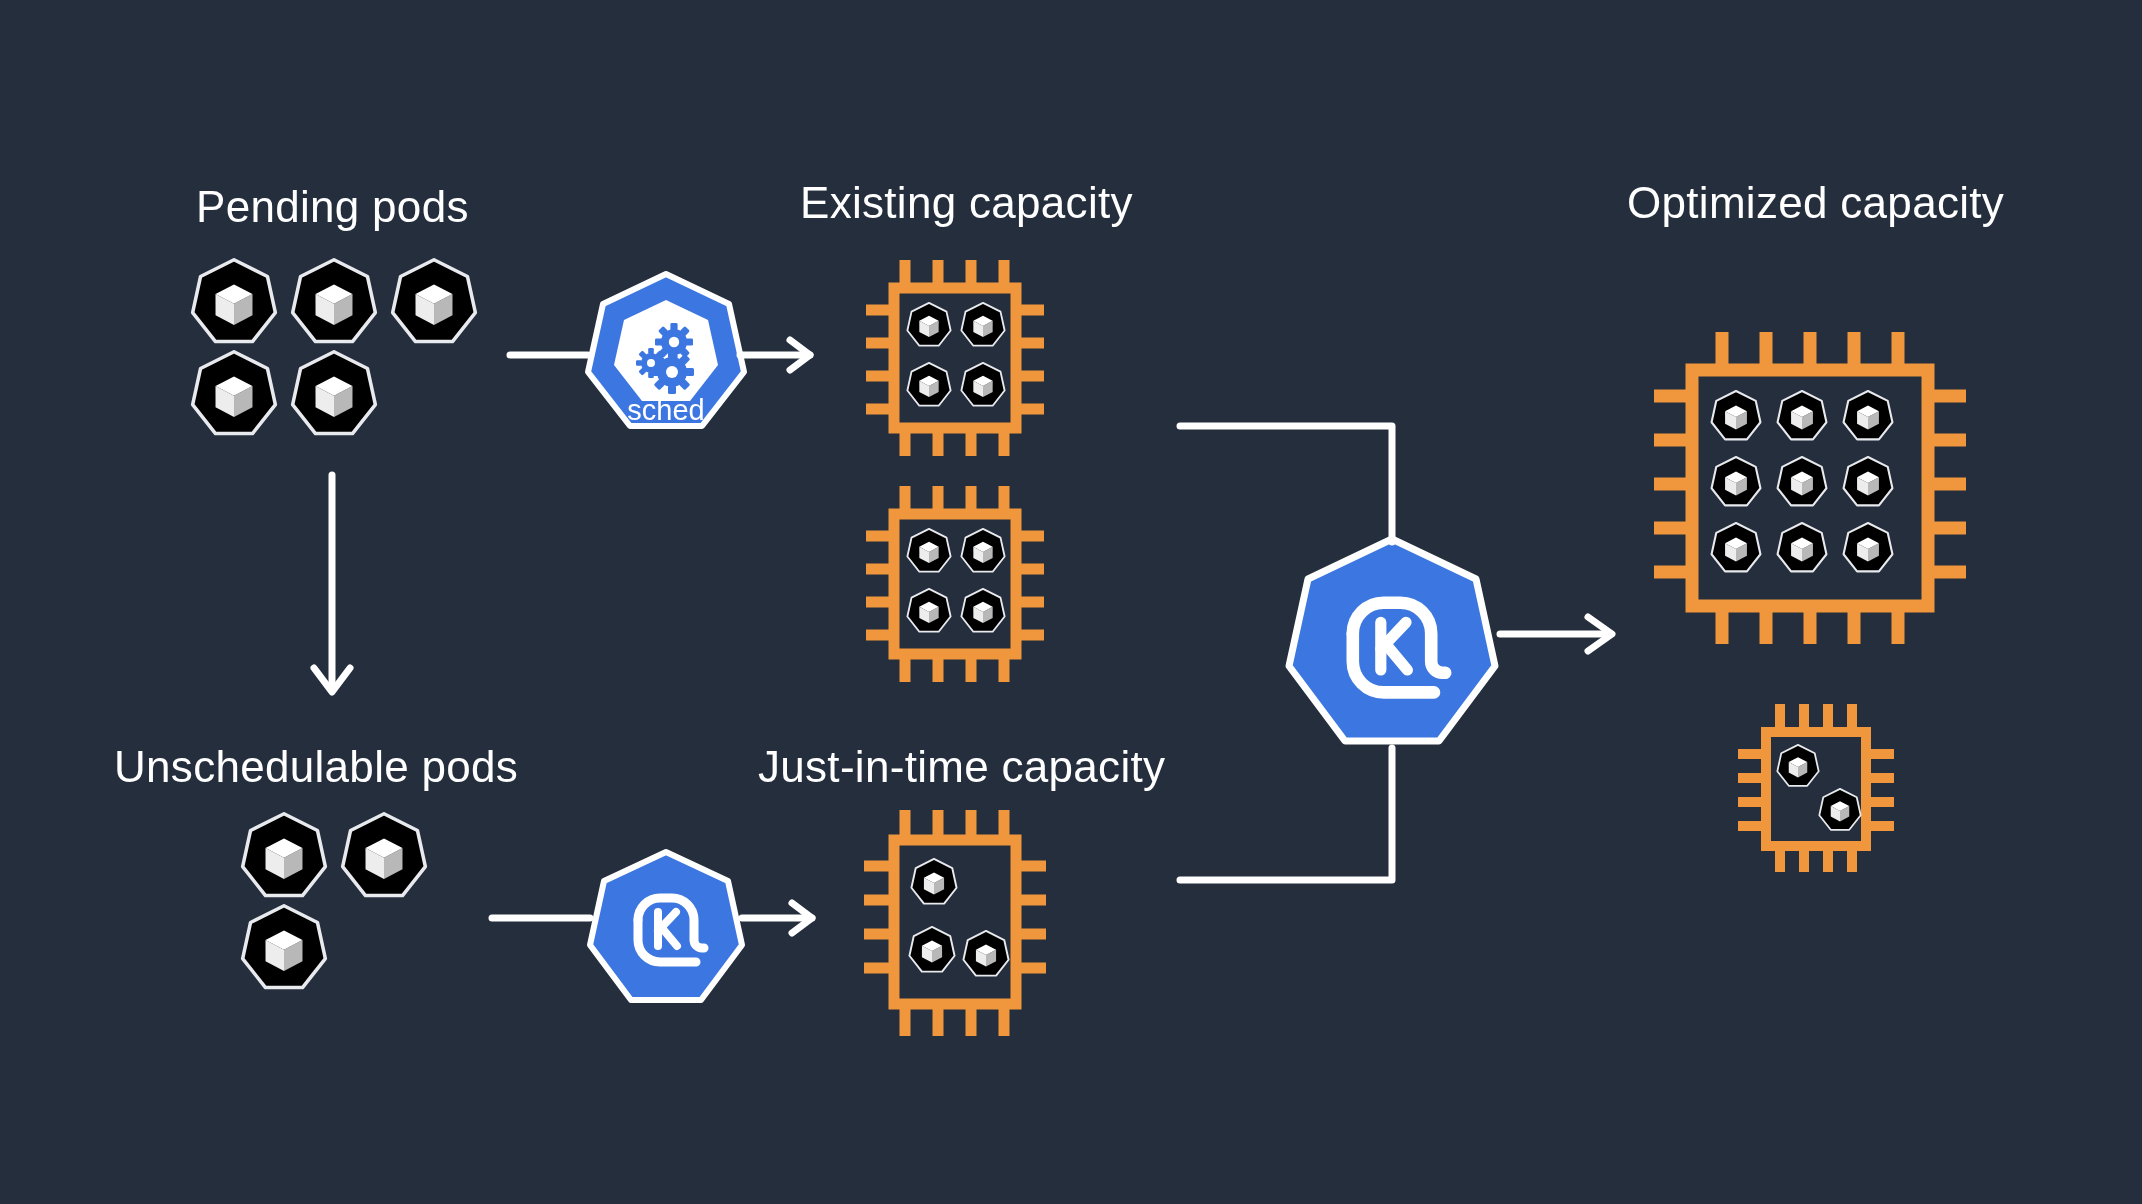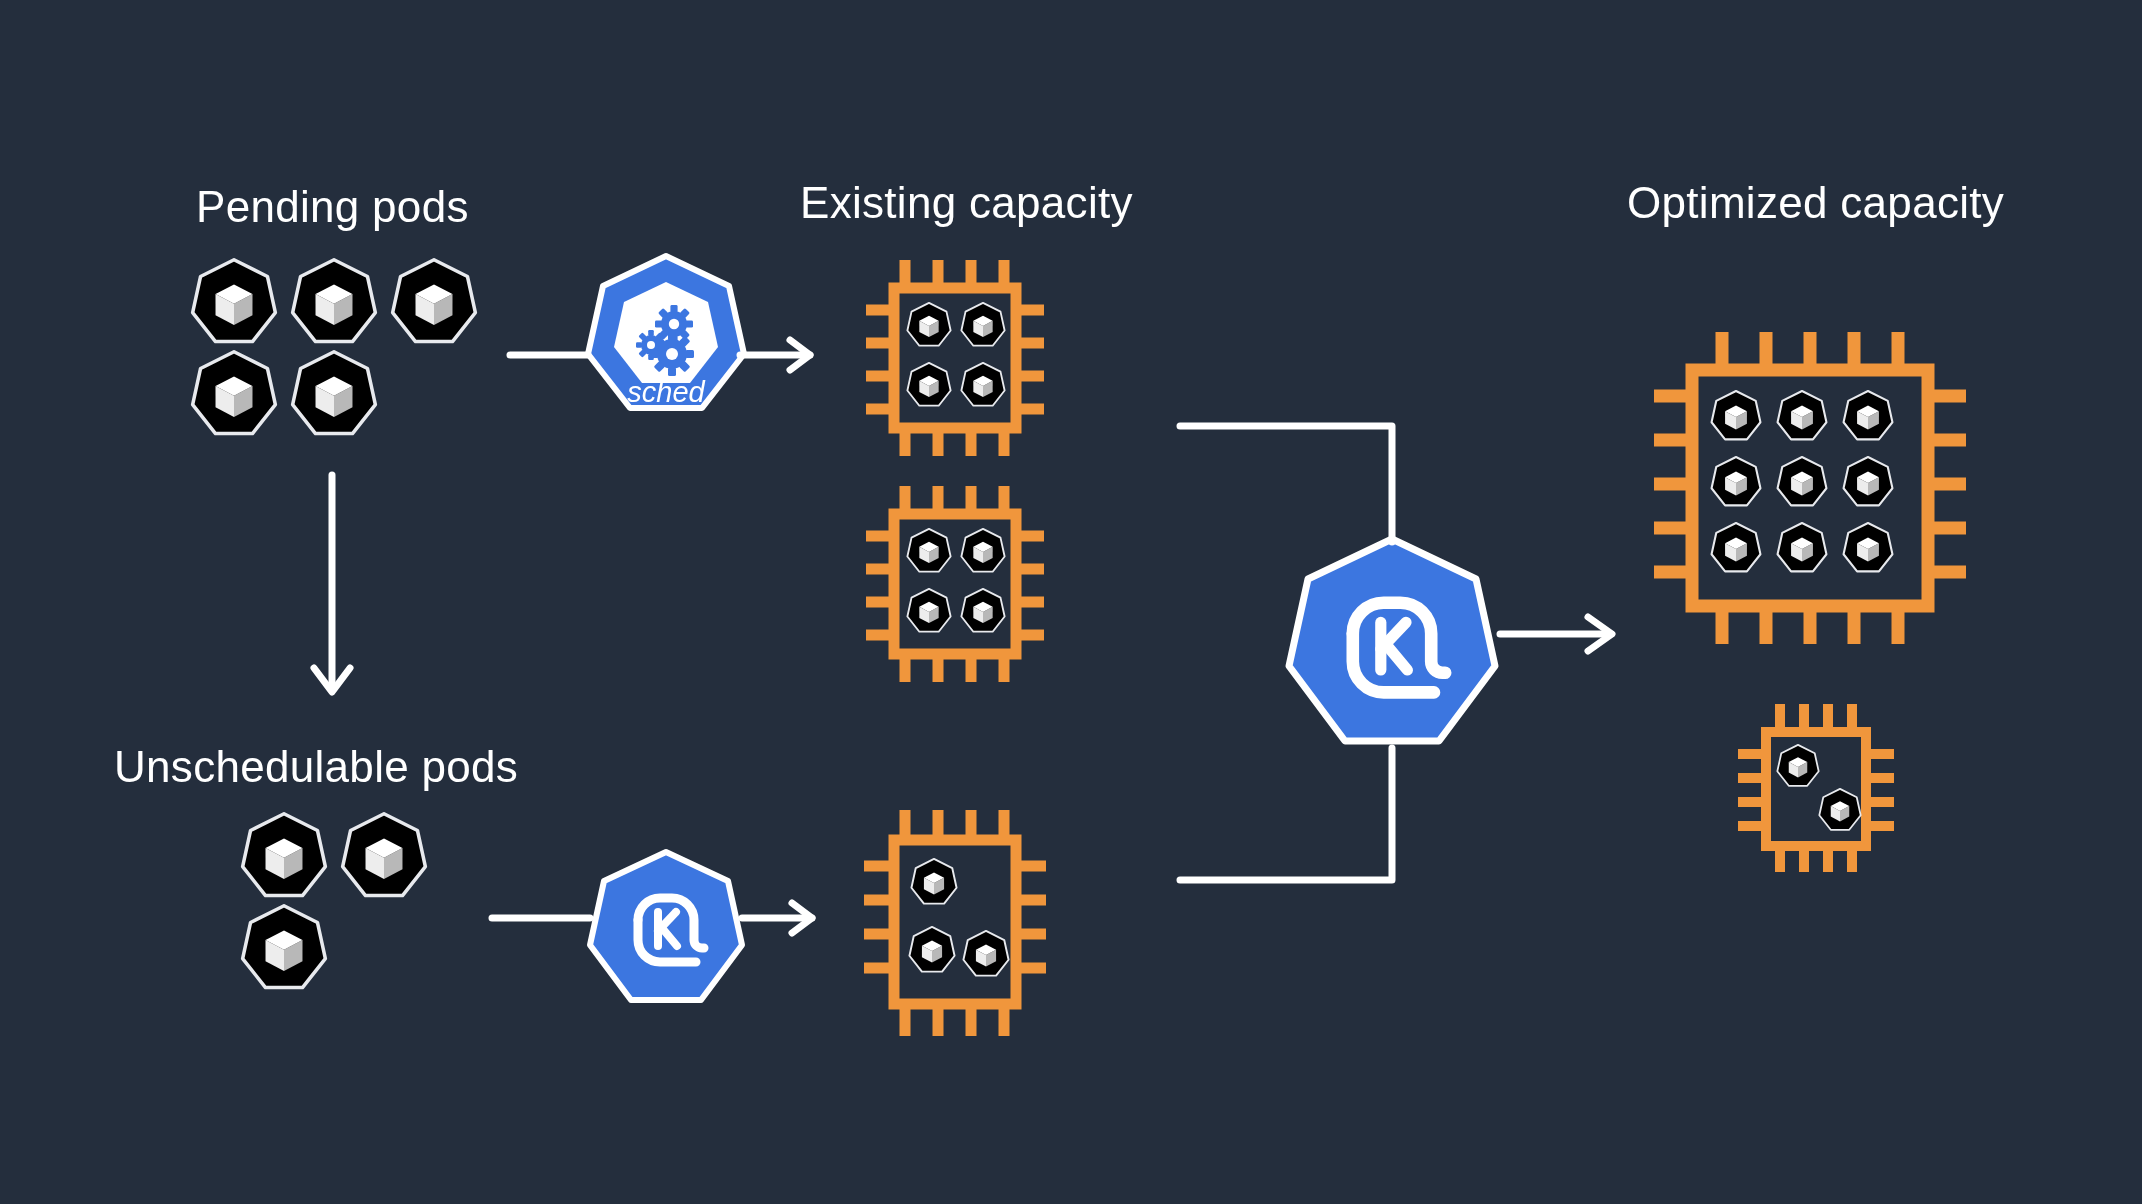--- a/index.html
+++ b/index.html
@@ -97,20 +97,21 @@
           </g>
         </g>
       </symbol>
     </defs>
   </svg>
 
   <div class="label" style="left:196px;top:182px;">Pending pods</div>
   <div class="label" style="left:800px;top:178px;">Existing capacity</div>
   <div class="label" style="left:1627px;top:178px;">Optimized capacity</div>
   <div class="label" style="left:114px;top:742px;">Unschedulable pods</div>
+  <div class="label" style="left:758px;top:742px;">Just-in-time capacity</div>
 
   <div class="node" style="left:190px;top:258px;width:290px;height:180px;">
     <svg width="290" height="180" viewBox="0 0 290 180">
       <g>
         <use href="#sym-pod" x="0" y="0" width="88" height="88" class="p-blue"></use>
         </g>
       <g>
         <use href="#sym-pod" x="100" y="0" width="88" height="88" class="p-blue"></use>
         </g>
       <g>
@@ -132,21 +133,21 @@
         </g>
       <g>
         <use href="#sym-pod" x="100" y="0" width="88" height="88" class="p-blue"></use>
         </g>
       <g>
         <use href="#sym-pod" x="0" y="92" width="88" height="88" class="p-blue"></use>
         </g>
     </svg>
   </div>
 
-  <div class="node" style="left:586px;top:252px;width:160px;height:170px;font-style:italic;">
+  <div class="node" style="left:586px;top:270px;width:160px;height:170px;">
     <svg width="160" height="170" viewBox="0 0 160 170">
       <polygon points="80,4 143,34 158,102 116,156 44,156 2,102 17,34" fill="#3C76E0" stroke="#FFFFFF" stroke-width="6" stroke-linejoin="round"></polygon>
       <polygon points="80,30 122,50 132,95 104,131 56,131 28,95 38,50" fill="#FFFFFF"></polygon>
       <g>
         <use href="#sym-gears" x="30" y="36" width="100" height="100"></use>
       </g>
       <text x="80" y="150" text-anchor="middle" fill="#FFFFFF" font-family="Liberation Sans, sans-serif" font-size="29" font-weight="400">sched</text>
     </svg>
   </div>
 

